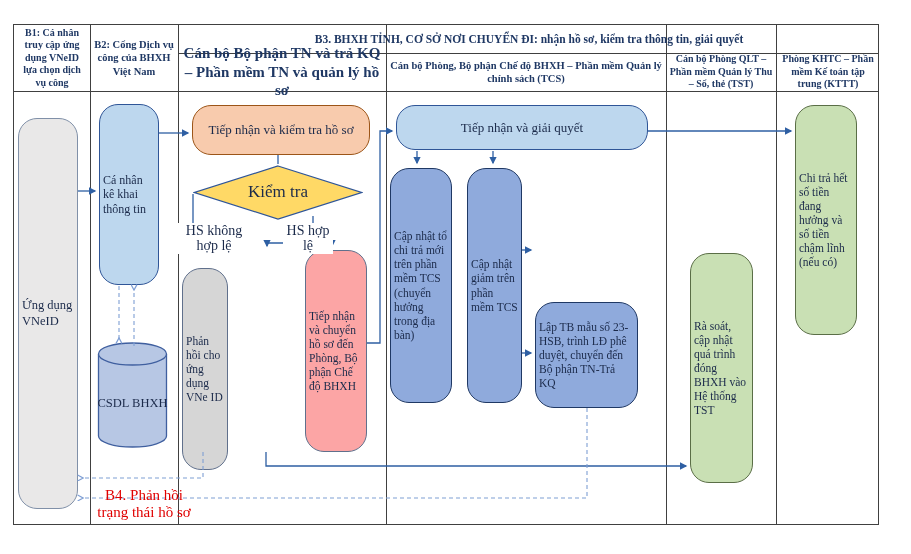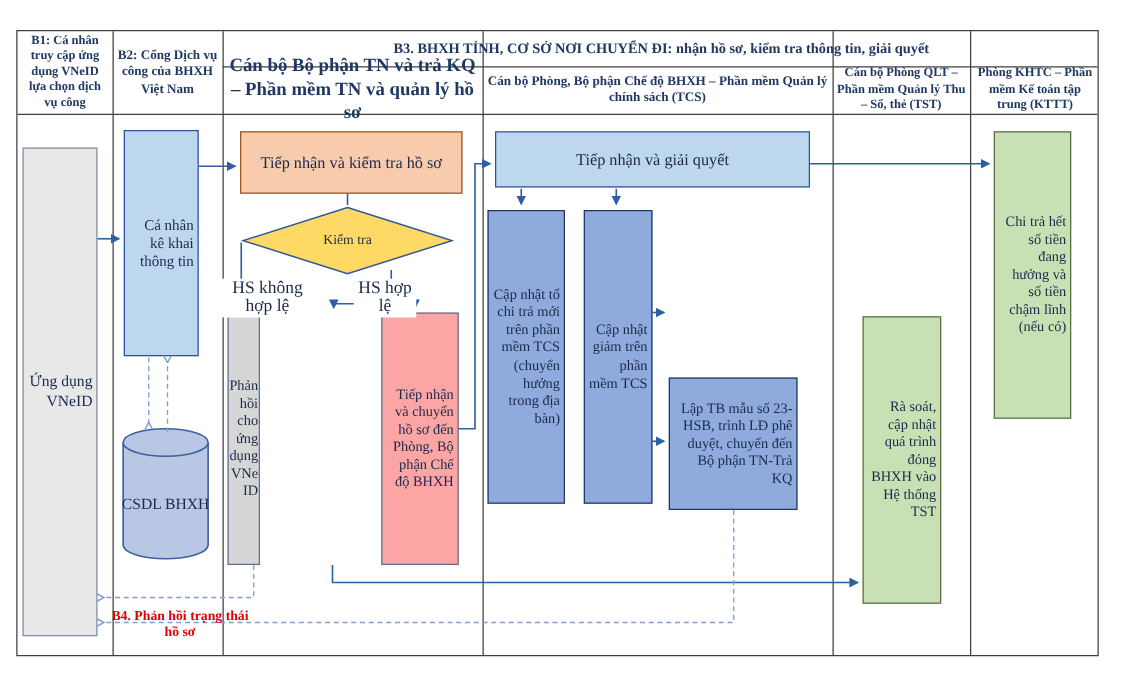--- a/index.html
+++ b/index.html
@@ -3,24 +3,24 @@
 <meta charset="utf-8">
 <style>
   html,body{margin:0;padding:0;background:#fff;}
   #stage{position:relative;width:911px;height:554px;background:#fff;overflow:hidden;
          font-family:"Liberation Serif","DejaVu Serif",serif;color:#1b2a4a;}
   .table{position:absolute;left:13px;top:24px;width:866px;height:501px;border:1.4px solid #404040;box-sizing:border-box;}
   .vline{position:absolute;top:0;bottom:0;width:0;border-left:1.2px solid #404040;}
   .hline{position:absolute;height:0;border-top:1.2px solid #404040;}
   .hcell{position:absolute;display:flex;align-items:center;justify-content:center;text-align:center;
          font-weight:bold;color:#1f3864;box-sizing:border-box;padding:1px 3px;line-height:1.25;}
-  .node{position:absolute;display:flex;align-items:center;justify-content:center;text-align:right;
-        box-sizing:border-box;padding:2px 3px;line-height:1.22;font-size:11.5px;z-index:1;}
+  .node{position:absolute;display:flex;align-items:center;justify-content:center;text-align:left;
+        box-sizing:border-box;padding:2px 3px;line-height:1.22;font-size:11.5px;z-index:1;border-radius:19px;}
   .lbl{position:absolute;z-index:10;font-size:14px;color:#1b2a4a;background:#fff;text-align:center;line-height:1.1;}
-  .b4{position:absolute;z-index:10;font-size:11px;font-weight:bold;color:#e00000;text-align:center;line-height:1.15;}
+  .b4{position:absolute;z-index:10;font-size:15px;font-weight:normal;color:#e00000;text-align:center;line-height:1.15;}
   .shape{position:absolute;z-index:1;}
   .shape svg{position:absolute;left:0;top:0;}
   .shape .cap{position:absolute;left:0;right:0;top:0;bottom:0;display:flex;align-items:center;justify-content:center;
         text-align:center;line-height:1.22;}
   #wires{position:absolute;left:0;top:0;z-index:5;pointer-events:none;}
 </style>
 </head>
 <body>
 
 <div id="stage">
@@ -54,27 +54,27 @@
     </svg>
     <span class="cap" style="top:18px;font-size:12.5px">CSDL BHXH</span>
   </div>
 
   <div class="node" style="left:192px;top:105px;width:178px;height:50px;background:#f8cbad;border:1.4px solid #9c5518;font-size:13px">Tiếp nhận và kiểm tra hồ sơ</div>
 
   <div class="shape" style="left:193px;top:165px;width:170px;height:55px">
     <svg width="170" height="55" viewBox="0 0 170 55">
       <polygon points="85,1 168.5,27.5 85,54 1.5,27.5" fill="#ffd966" stroke="#2f5597" stroke-width="1.2"></polygon>
     </svg>
-    <span class="cap" style="font-size:11px">Kiểm tra</span>
+    <span class="cap" style="font-size:17px">Kiểm tra</span>
   </div>
 
   <div class="lbl" style="left:176px;top:223px;width:76px">HS không hợp lệ</div>
   <div class="lbl" style="left:283px;top:223px;width:50px">HS hợp lệ</div>
 
-  <div class="node" style="left:182px;top:250px;width:26px;height:202px;background:#d6d6d6;border:1.3px solid #60708c">Phản hồi cho ứng dụng VNe ID</div>
+  <div class="node" style="left:182px;top:268px;width:46px;height:202px;background:#d6d6d6;border:1.3px solid #60708c">Phản hồi cho ứng dụng VNe ID</div>
   <div class="node" style="left:305px;top:250px;width:62px;height:202px;background:#fca5a5;border:1.3px solid #60708c">Tiếp nhận và chuyển hồ sơ đến Phòng, Bộ phận Chế độ BHXH</div>
 
   <div class="node" style="left:396px;top:105px;width:252px;height:45px;background:#bdd7ee;border:1.2px solid #2f5597;font-size:13px">Tiếp nhận và giải quyết</div>
   <div class="node" style="left:390px;top:168px;width:62px;height:235px;background:#8faadc;border:1.3px solid #1f3864">Cập nhật tổ chi trả mới trên phần mềm TCS (chuyển hưởng trong địa bàn)</div>
   <div class="node" style="left:467px;top:168px;width:55px;height:235px;background:#8faadc;border:1.3px solid #1f3864">Cập nhật giảm trên phần mềm TCS</div>
   <div class="node" style="left:535px;top:302px;width:103px;height:106px;background:#8faadc;border:1.3px solid #1f3864">Lập TB mẫu số 23-HSB, trình LĐ phê duyệt, chuyển đến Bộ phận TN-Trả KQ</div>
 
   <div class="node" style="left:690px;top:253px;width:63px;height:230px;background:#c9e0b4;border:1.3px solid #5a6e46">Rà soát, cập nhật quá trình đóng BHXH vào Hệ thống TST</div>
 
   <div class="node" style="left:795px;top:105px;width:62px;height:230px;background:#c9e0b4;border:1.3px solid #5a6e46">Chi trả hết số tiền đang hưởng và số tiền chậm lĩnh (nếu có)</div>

